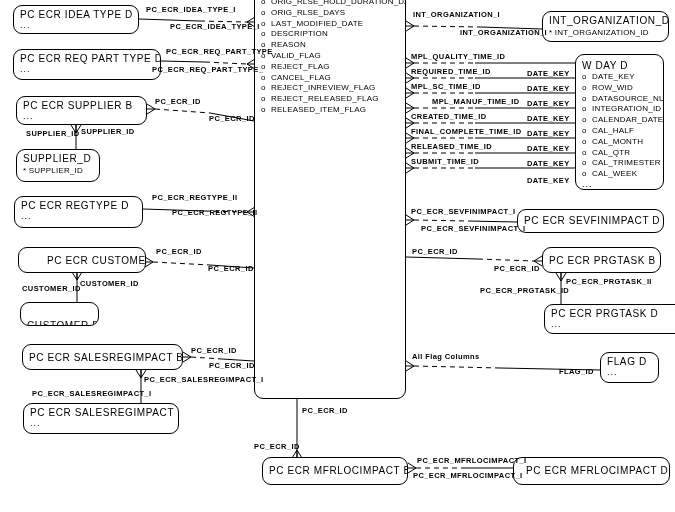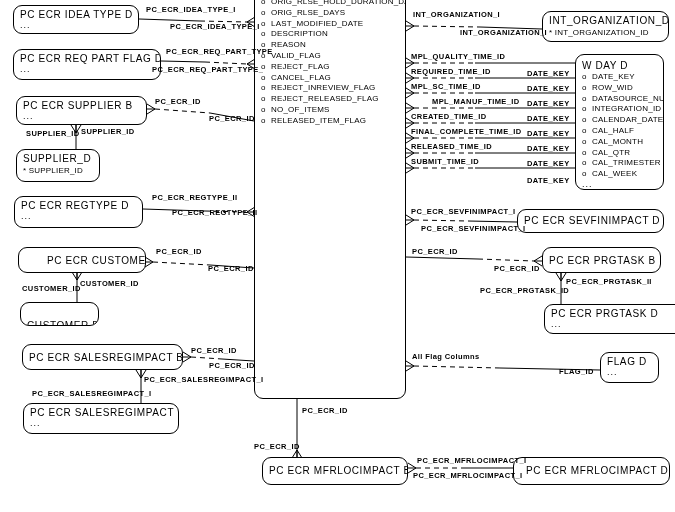--- a/index.html
+++ b/index.html
@@ -154,31 +154,30 @@
     <div class="eattr"><span class="mk">o</span><span>ORIG_RLSE_HOLD_DURATION_DAYS</span></div>
     <div class="eattr"><span class="mk">o</span><span>ORIG_RLSE_DAYS</span></div>
     <div class="eattr"><span class="mk">o</span><span>LAST_MODIFIED_DATE</span></div>
     <div class="eattr"><span class="mk">o</span><span>DESCRIPTION</span></div>
     <div class="eattr"><span class="mk">o</span><span>REASON</span></div>
     <div class="eattr"><span class="mk">o</span><span>VALID_FLAG</span></div>
     <div class="eattr"><span class="mk">o</span><span>REJECT_FLAG</span></div>
     <div class="eattr"><span class="mk">o</span><span>CANCEL_FLAG</span></div>
     <div class="eattr"><span class="mk">o</span><span>REJECT_INREVIEW_FLAG</span></div>
     <div class="eattr"><span class="mk">o</span><span>REJECT_RELEASED_FLAG</span></div>
-    <div class="eattr"><span class="mk">o</span><span>NO_OF_ITEMS</span></div>
     <div class="eattr"><span class="mk">o</span><span>RELEASED_ITEM_FLAG</span></div>
   </div>
 
   <div class="entity" style="left:13px;top:5px;width:126px;height:29px;">
     <div class="etitle">PC ECR IDEA TYPE D</div>
     <div class="emore">...</div>
   </div>
 
   <div class="entity" style="left:13px;top:49px;width:148px;height:31px;">
-    <div class="etitle">PC ECR REQ PART FLAG D</div>
+    <div class="etitle">PC ECR REQ PART TYPE D</div>
     <div class="emore">...</div>
   </div>
 
   <div class="entity" style="left:16px;top:96px;width:131px;height:29px;">
     <div class="etitle">PC ECR SUPPLIER B</div>
     <div class="emore">...</div>
   </div>
 
   <div class="entity" style="left:16px;top:149px;width:84px;height:33px;">
     <div class="etitle">SUPPLIER_D</div>

